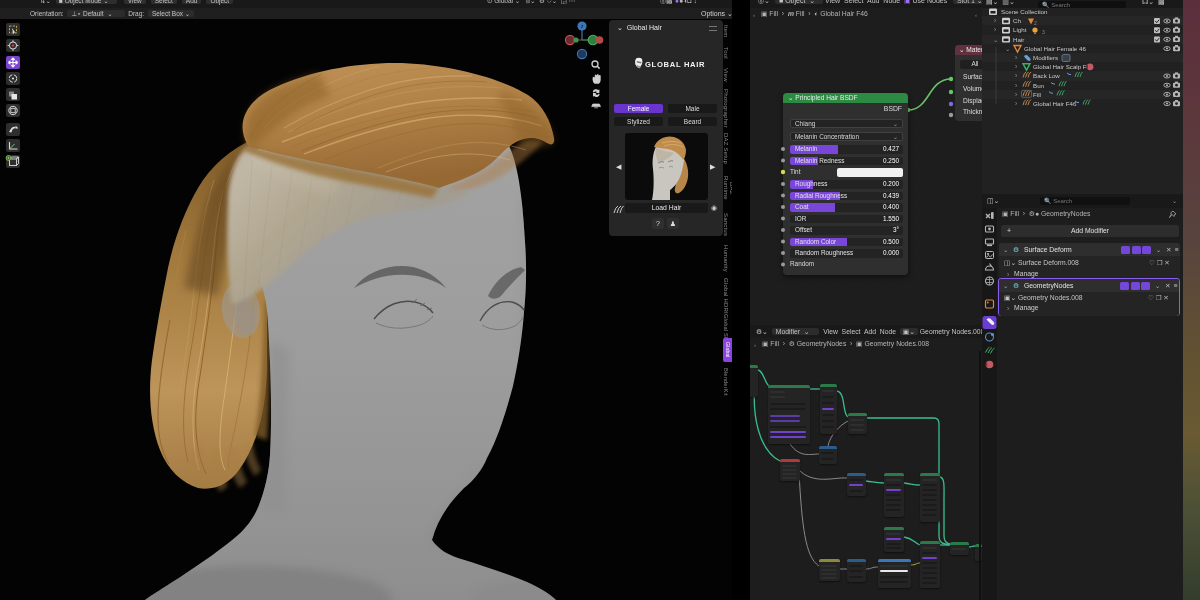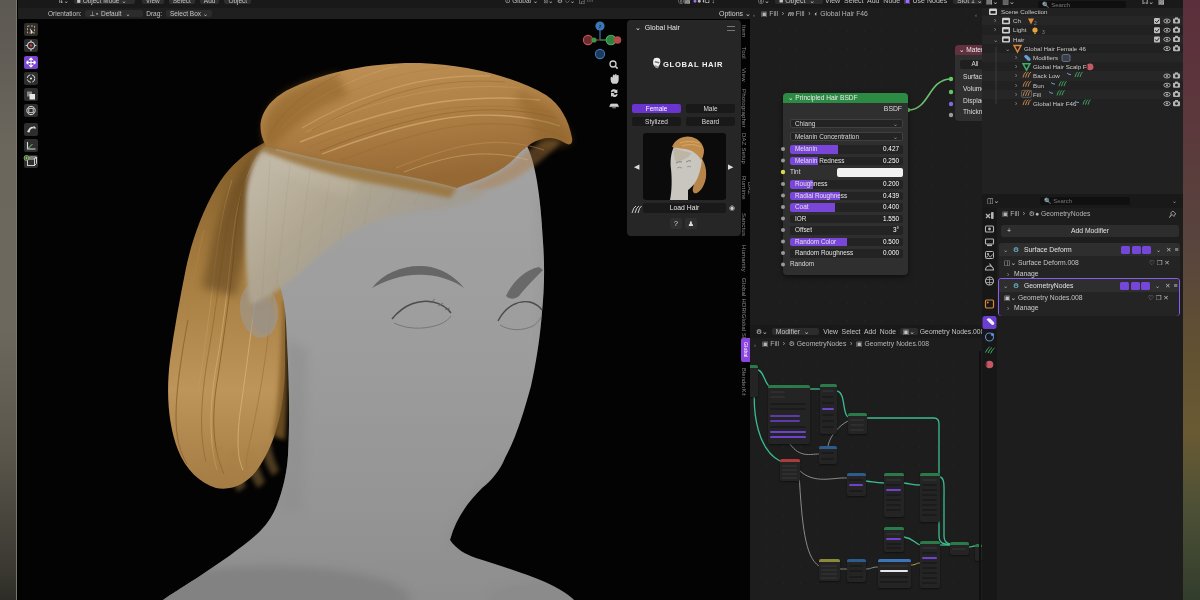--- a/index.html
+++ b/index.html
@@ -19,21 +19,21 @@
   .orow { position:absolute; left:0; width:201px; height:9.2px; }
   .orow span { position:absolute; top:0; color:#c9c9c9; font-size:6.2px; line-height:9.2px; white-space:nowrap; }
   .orow b { position:absolute; top:0; color:#999; font-size:6.5px; line-height:9.2px; font-weight:normal; }
 </style>
 </head>
 <body>
 <div id="stage">
 
   <div class="abs" style="left:0;top:0;width:18px;height:600px;background:linear-gradient(180deg,#5c5852 0%,#6b675d 25%,#6c685e 55%,#5a564c 75%,#3a3831 95%,#2e2c26 100%);border-right:1px solid #7b766b;width:17px;"></div>
 
-  <div class="abs" id="viewport" style="left:18px;top:0;width:732px;height:600px;background:#030303;overflow:hidden;">
+  <div class="abs" id="viewport" style="left:0;top:0;width:732px;height:600px;background:#030303;overflow:hidden;">
 
     <div class="abs hdr" style="left:0;top:0;width:732px;height:8px;"></div>
     <div class="abs txt" style="left:40px;top:-3px;font-size:6.5px;">⇅⌄<span style="margin-left:5px;background:#2e2e2e;border-radius:2px;padding:0 8px 0 3px;">■ Object Mode ⌄</span><span style="margin-left:7px;background:#2e2e2e;border-radius:2px;padding:0 4px;">View</span><span style="margin-left:5px;background:#2e2e2e;border-radius:2px;padding:0 4px;">Select</span><span style="margin-left:5px;background:#2e2e2e;border-radius:2px;padding:0 4px;">Add</span><span style="margin-left:5px;background:#2e2e2e;border-radius:2px;padding:0 4px;">Object</span></div>
     <div class="abs txt" style="left:487px;top:-3px;font-size:6.5px;">⊙ Global ⌄ &nbsp; ⦻⌄ &nbsp;⚙ ⌵⌄ &nbsp;◲&nbsp;⋯</div>
     <div class="abs" style="left:660px;top:-3px;font-size:7px;color:#bbb;">◎▩ <span style="color:#a070f0">●</span>●◖◘ ↕</div>
 
     <div class="abs" style="left:0;top:8px;width:732px;height:11px;background:#1f1f1f;"></div>
     <div class="abs txt" style="left:30px;top:10px;font-size:6.5px;">Orientation: <span style="background:#2c2c2c;border-radius:2px;padding:0 12px 0 4px;margin-left:2px;">⊥⋆ Default &nbsp;⌄</span> &nbsp;Drag: <span style="background:#2c2c2c;border-radius:2px;padding:0 4px;margin-left:2px;">Select Box ⌄</span></div>
     <div class="abs txt" style="left:701px;top:10px;font-size:7px;color:#d0d0d0;">Options ⌄</div>
 

